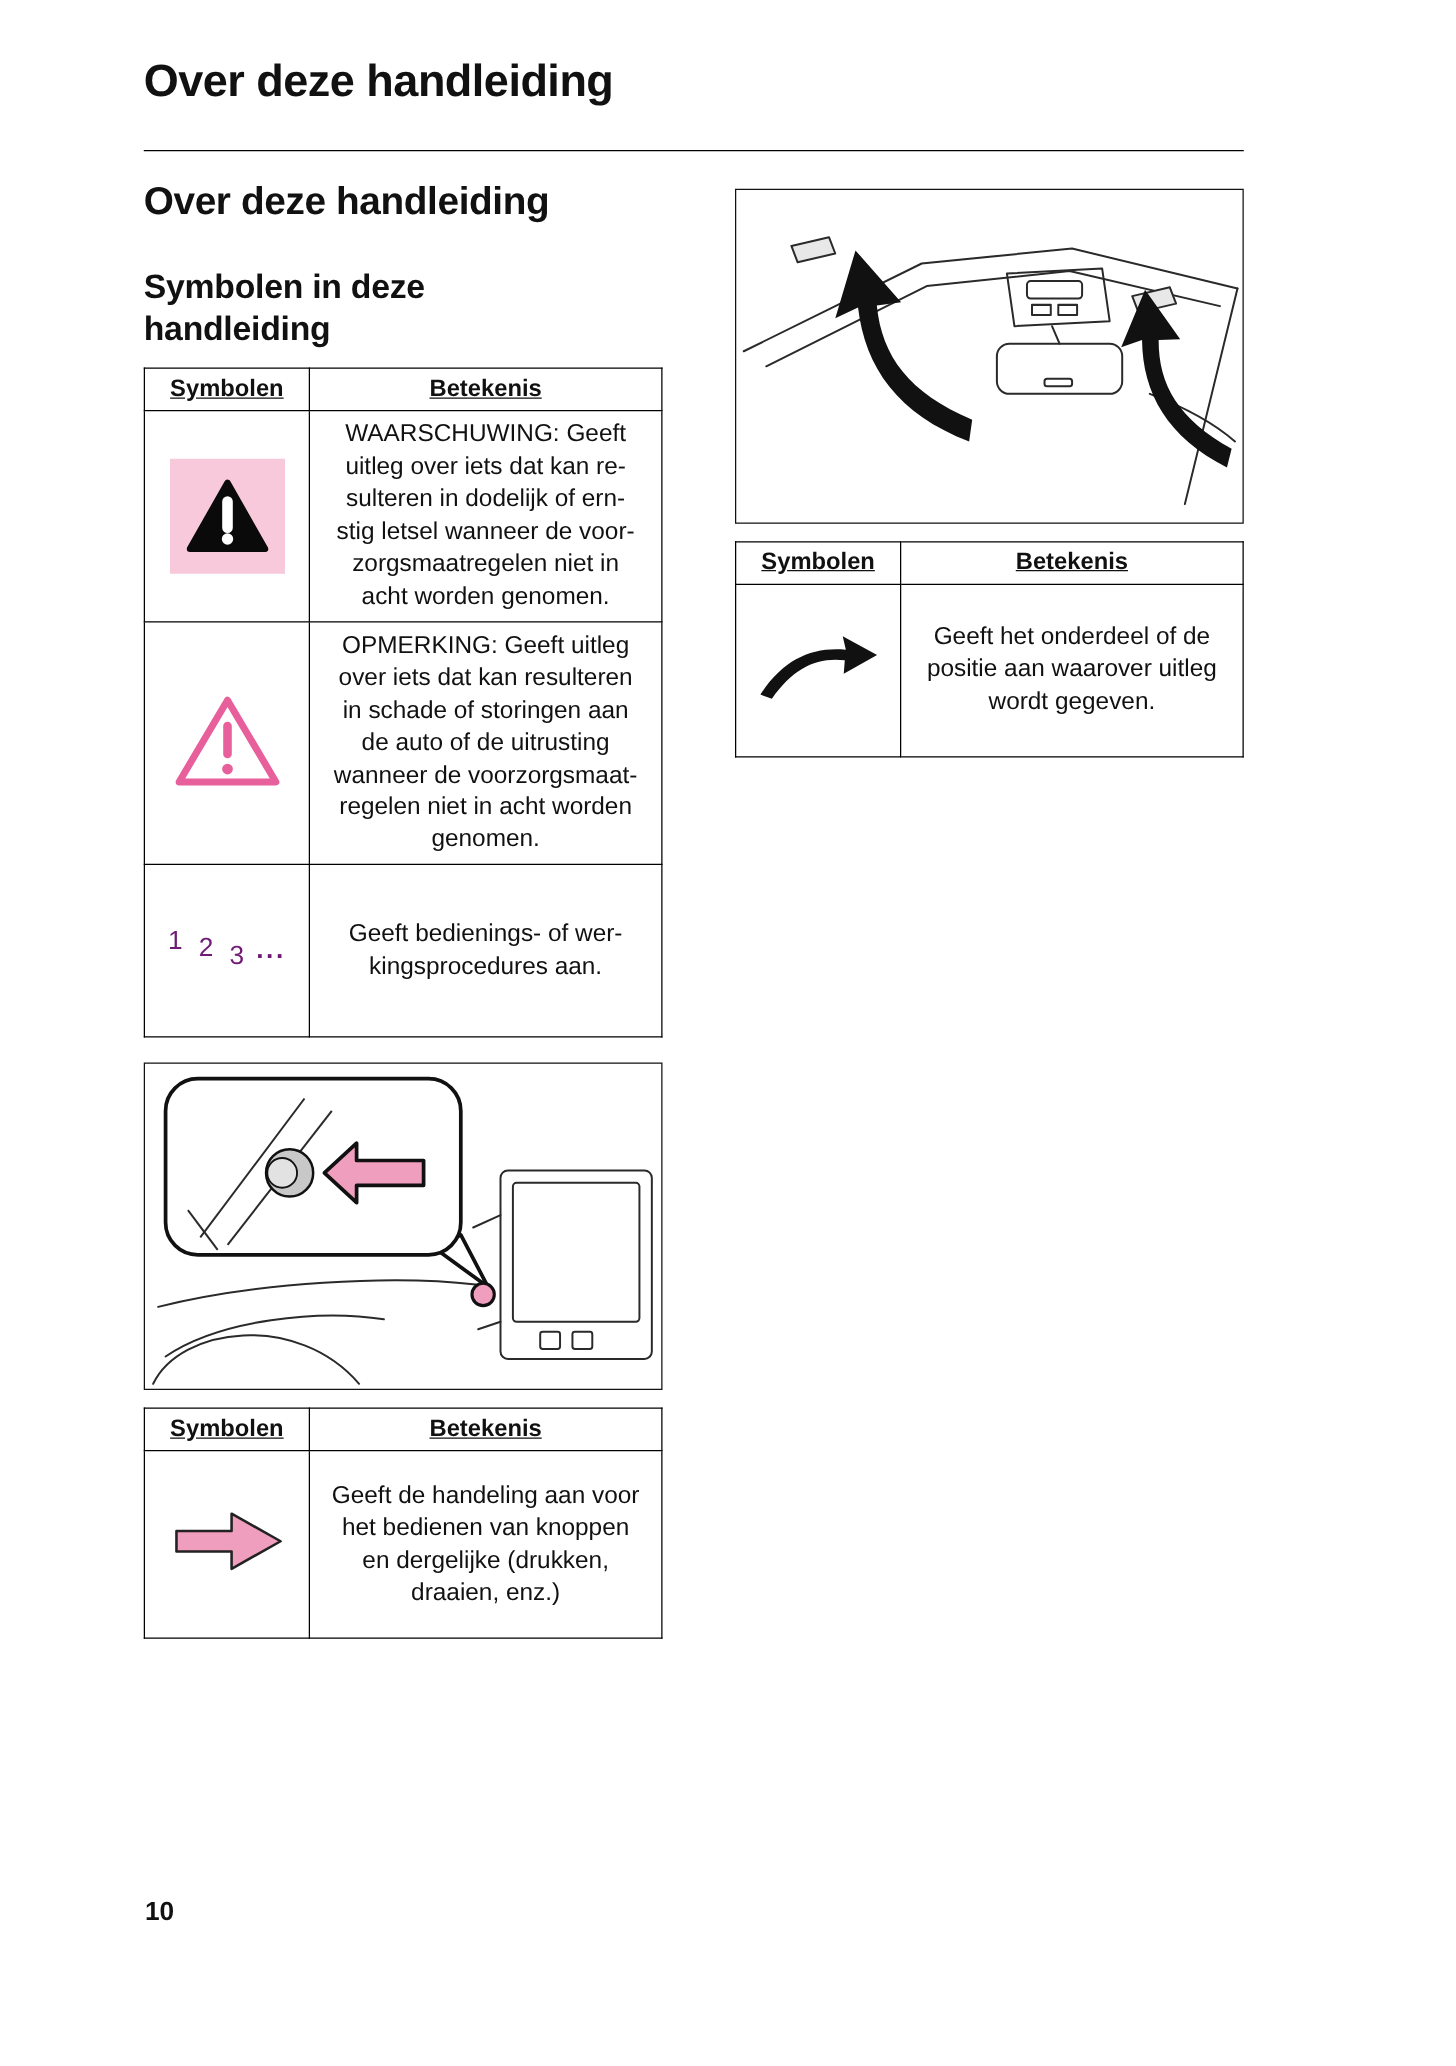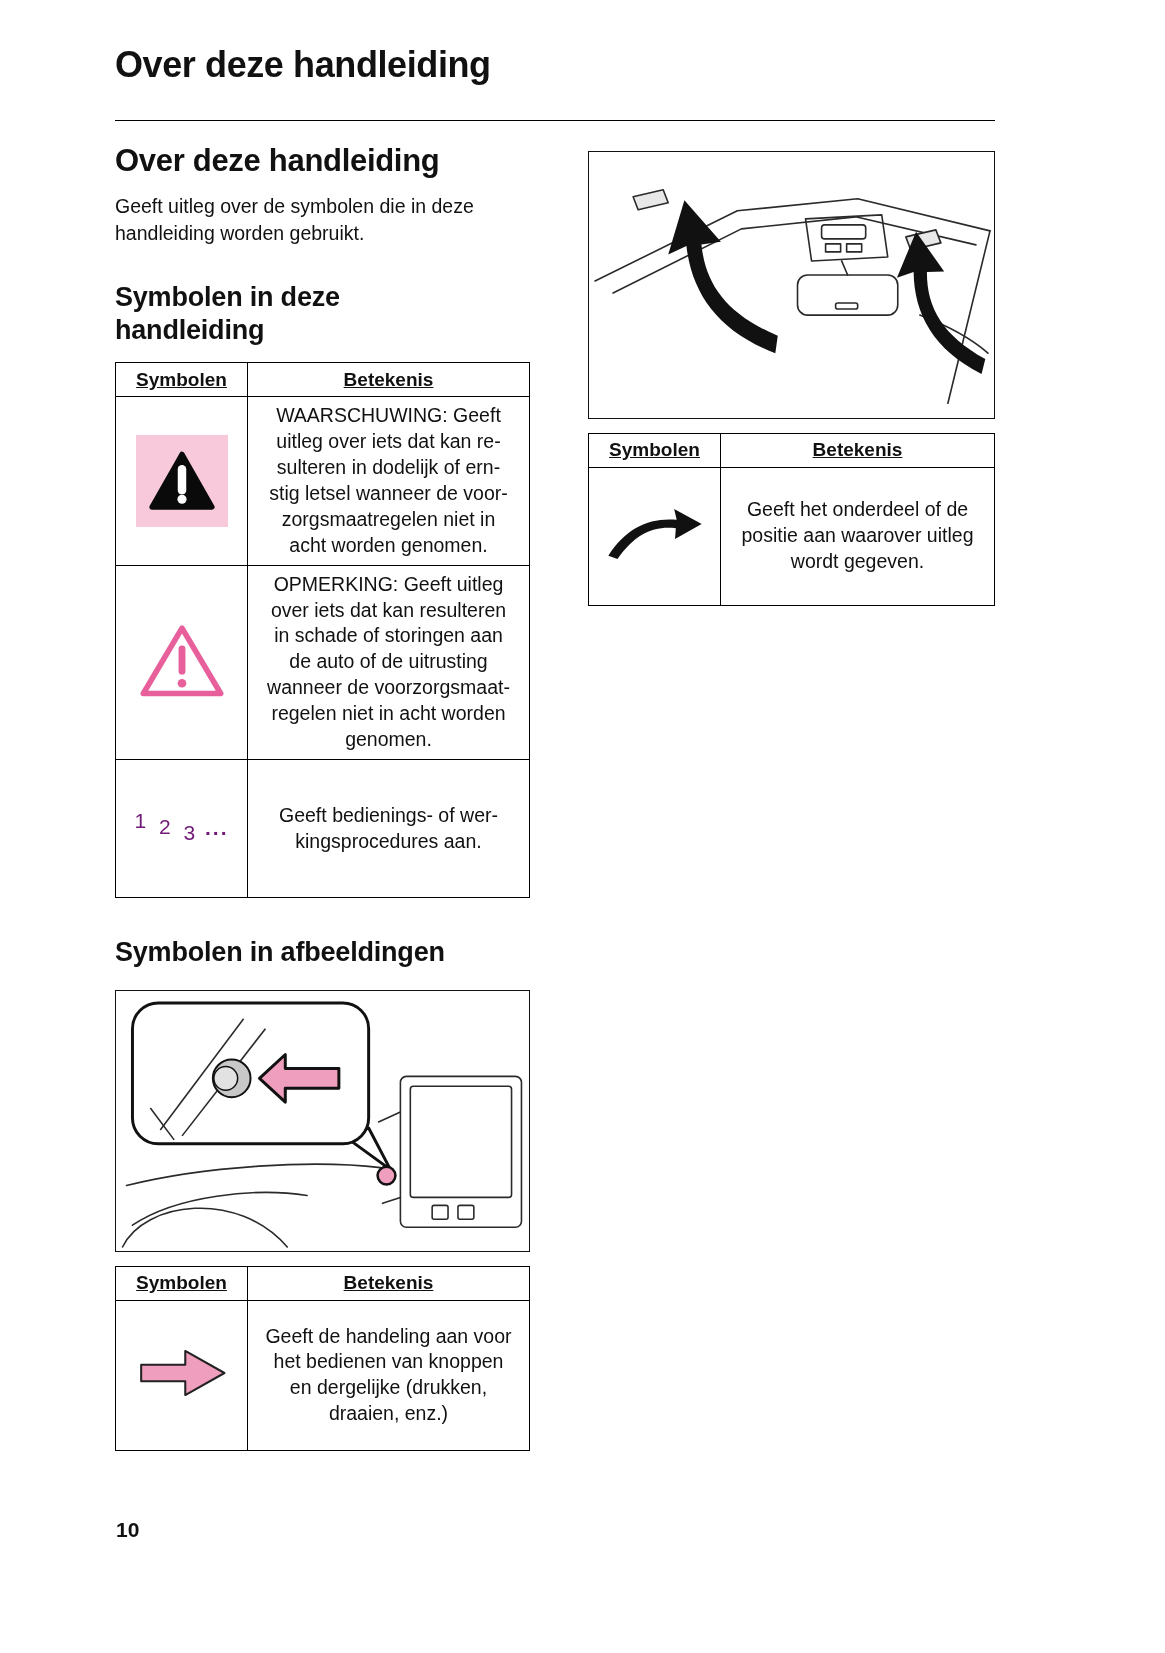--- a/index.html
+++ b/index.html
@@ -78,22 +78,20 @@
   <div class="content">
 
     <h1 class="page-title">Over deze handleiding</h1>
     <div class="rule"></div>
 
     <div class="columns">
 
       <div class="col-left">
 
         <h2 class="section-title">Over deze handleiding</h2>
-        <p class="intro">Geeft uitleg over de symbolen die in deze
-handleiding worden gebruikt.</p>
 
         <h3 class="sub-title mt-sub1">Symbolen in deze
 handleiding</h3>
 
         <table class="sym t1">
           <tbody>
           <tr>
             <th class="c1">Symbolen</th>
             <th>Betekenis</th>
           </tr>
@@ -140,21 +138,20 @@
                 <span class="s3">3</span>
                 <span class="sd">...</span>
               </div>
             </td>
             <td class="meaning">Geeft bedienings- of wer-
 kingsprocedures aan.</td>
           </tr>
           </tbody>
         </table>
 
-        <h3 class="sub-title mt-sub2">Symbolen in afbeeldingen</h3>
 
         <div class="figure fig-left">
           <svg class="fig-svg" viewBox="0 0 415 262" aria-hidden="true">
 
             <g fill="none" stroke="#2a2a2a" stroke-width="1.6" stroke-linejoin="round" stroke-linecap="round">
               <path d="M10 196 C90 176 200 170 266 178"></path>
               <path d="M16 236 C60 206 140 198 192 206"></path>
               <path d="M6 258 C28 212 122 200 172 258"></path>
               <rect x="286" y="86" width="122" height="152" rx="6"></rect>
               <rect x="296" y="96" width="102" height="112" rx="3"></rect>

